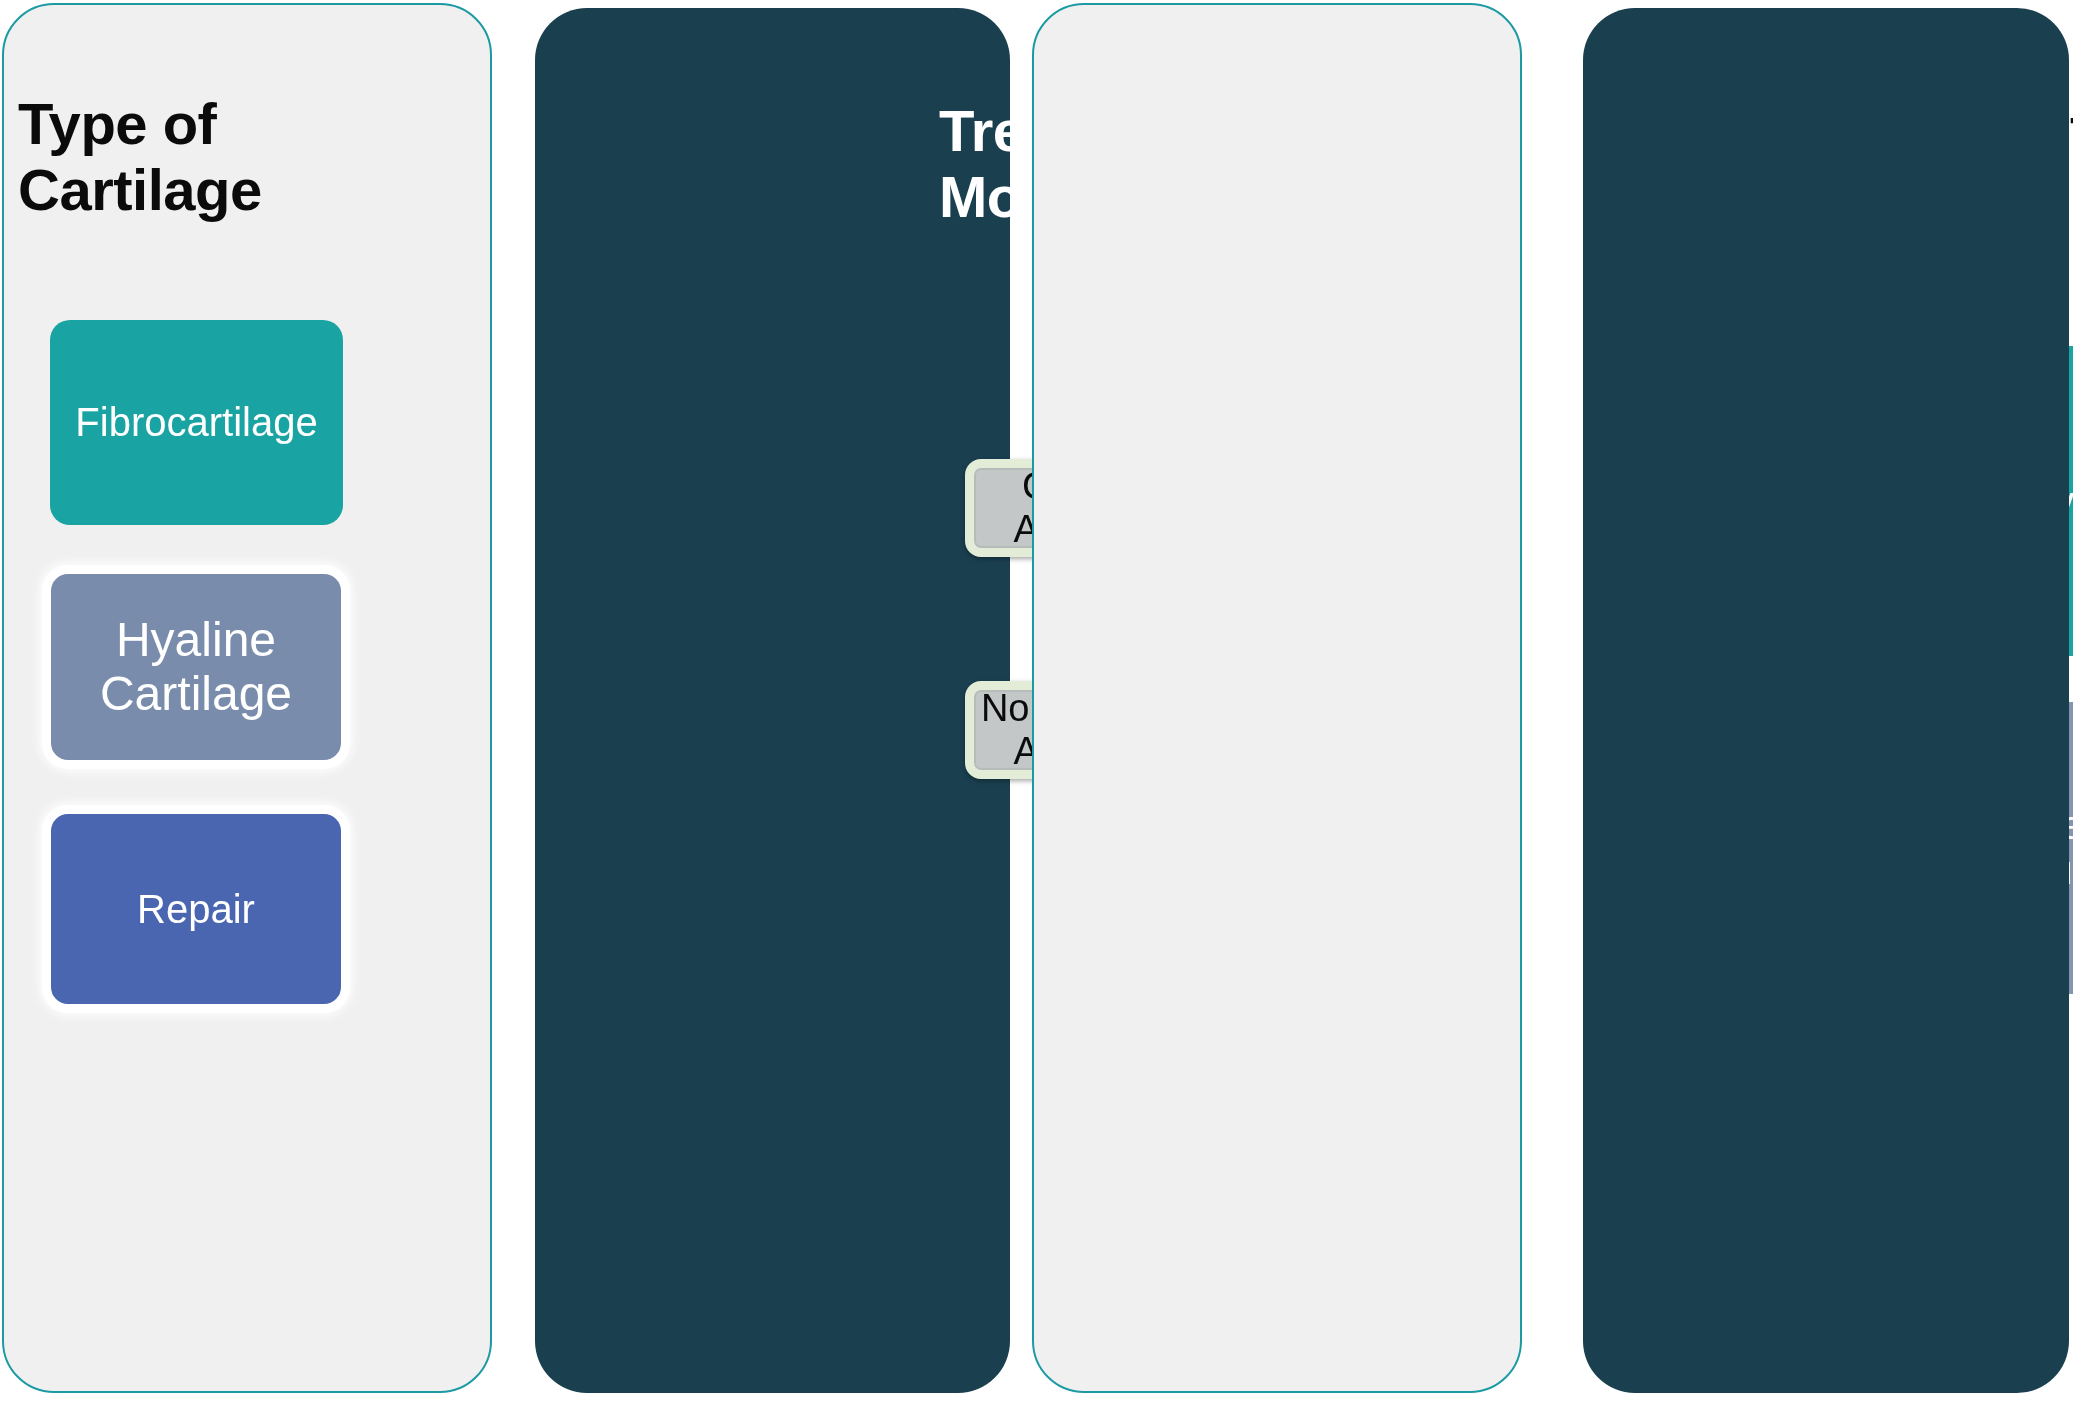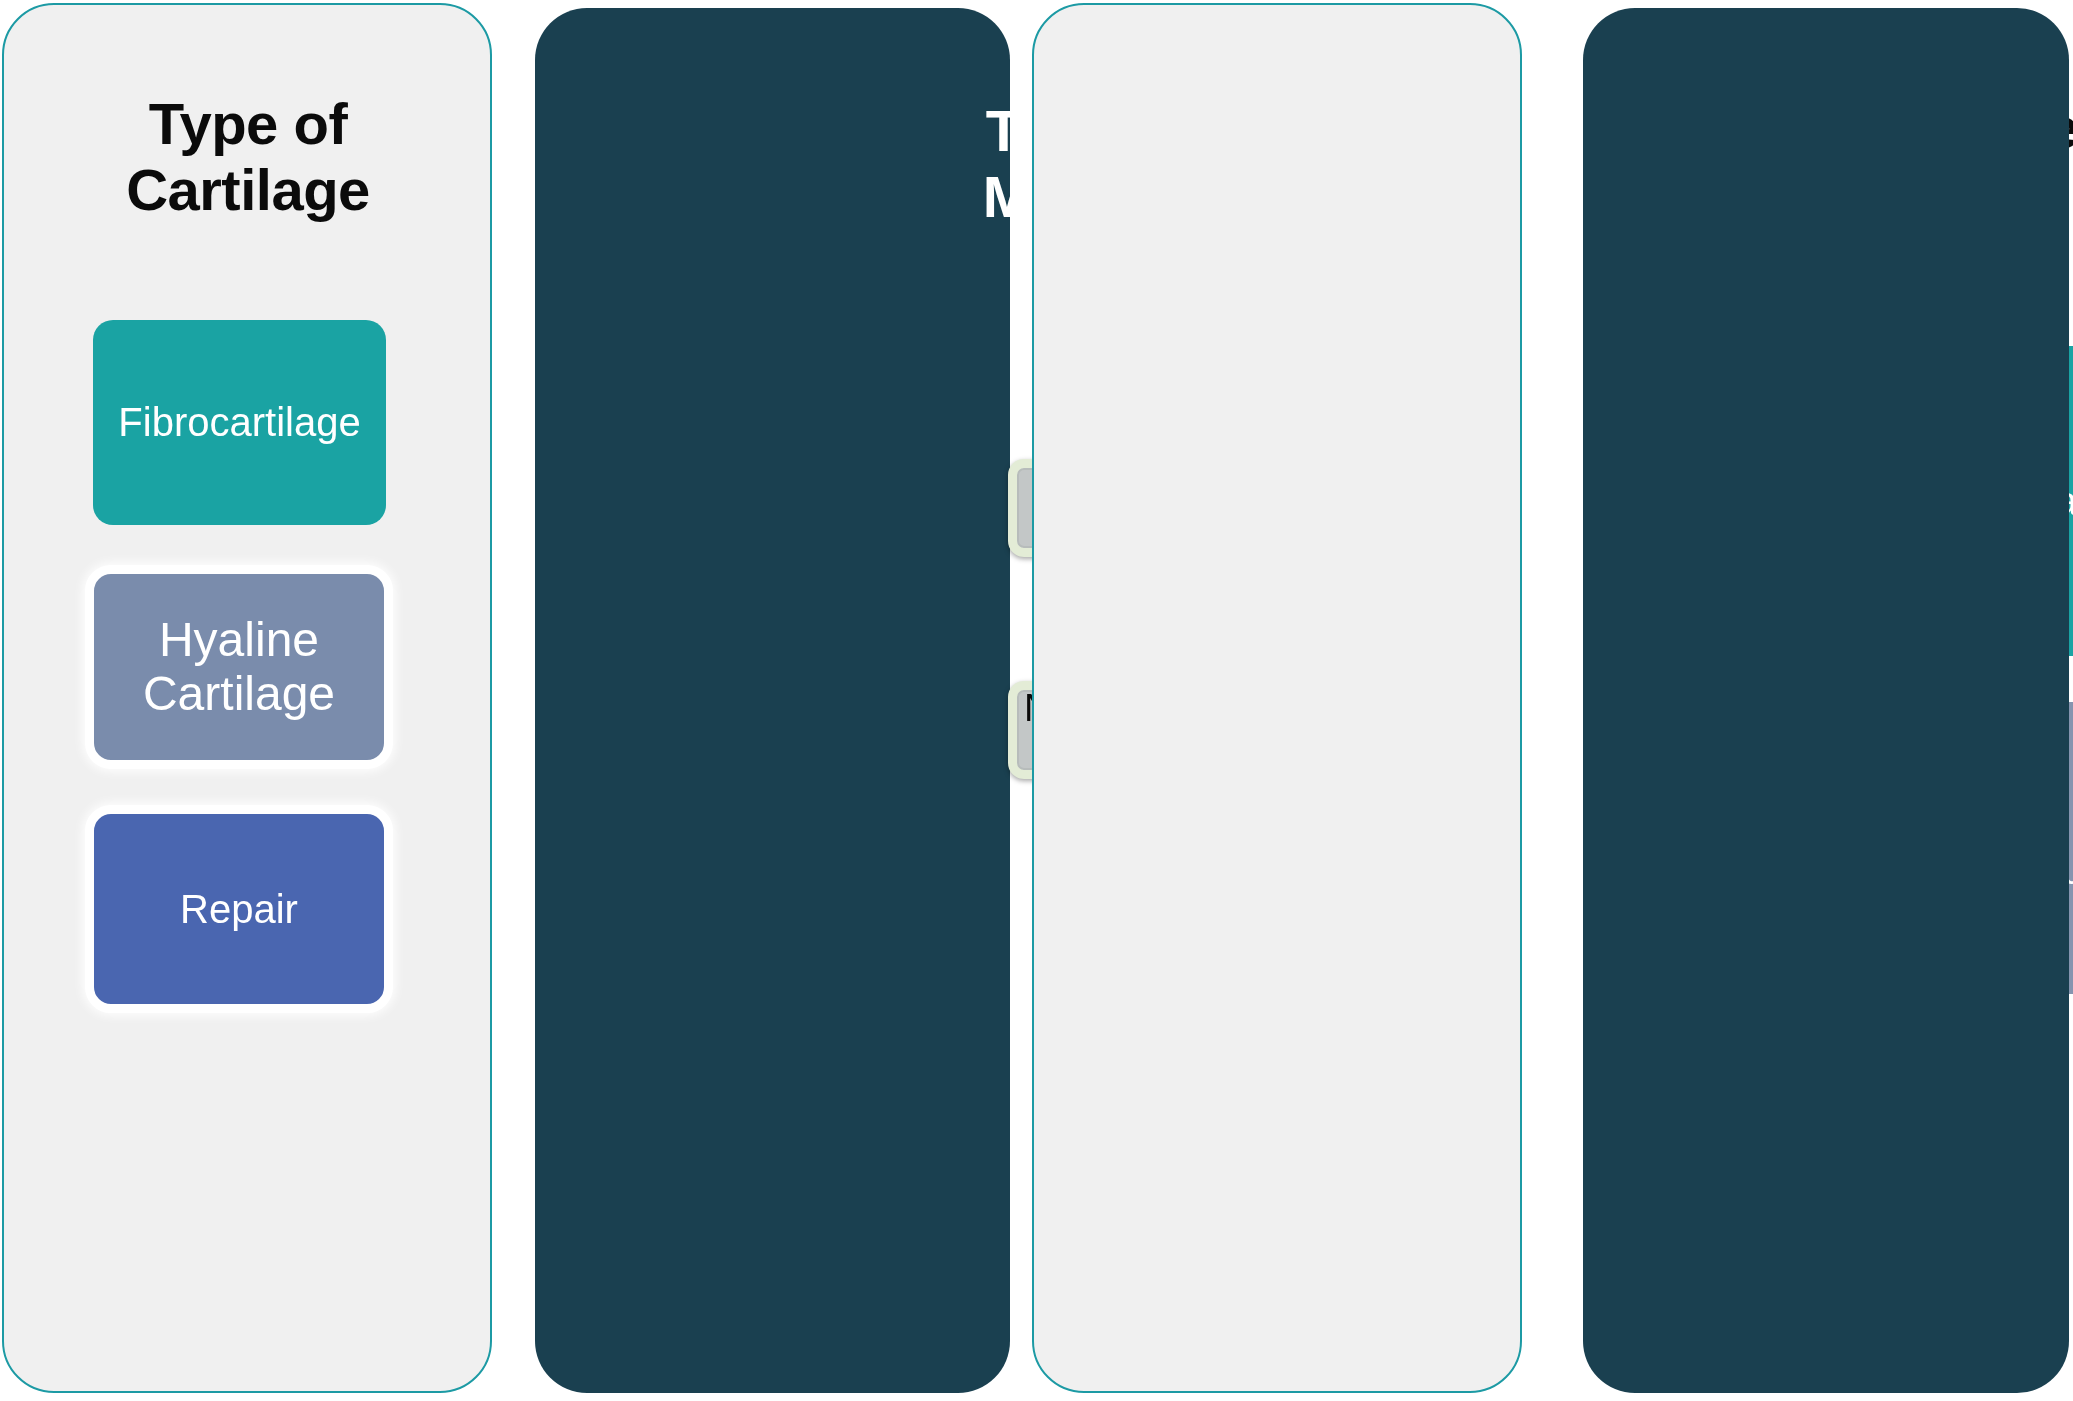--- a/index.html
+++ b/index.html
@@ -33,40 +33,38 @@
     background: #f0f0f0;
     border: 2px solid #1c9aa4;
   }
   .panel.dark {
     background: #1a4050;
     border: none;
   }
 
   .panel-title {
     font-weight: bold;
-    text-align: center;
     line-height: 1.14;
     letter-spacing: -0.5px;
     white-space: pre-line;
   }
   .panel.light .panel-title { color: #0b0b0b; }
   .panel.dark  .panel-title { color: #ffffff; }
 
   
   .item {
     position: absolute;
     box-sizing: border-box;
     display: flex;
     align-items: center;
     justify-content: center;
     text-align: center;
     line-height: 1.12;
     white-space: pre-line;
     color: #ffffff;
-    margin-left: 43px;
   }
 
   
   .halo {
     border-radius: 26px;
     border: 9px solid #ffffff;
     box-shadow: 0 0 10px 3px rgba(255,255,255,0.85);
   }
   
   .bevel {

